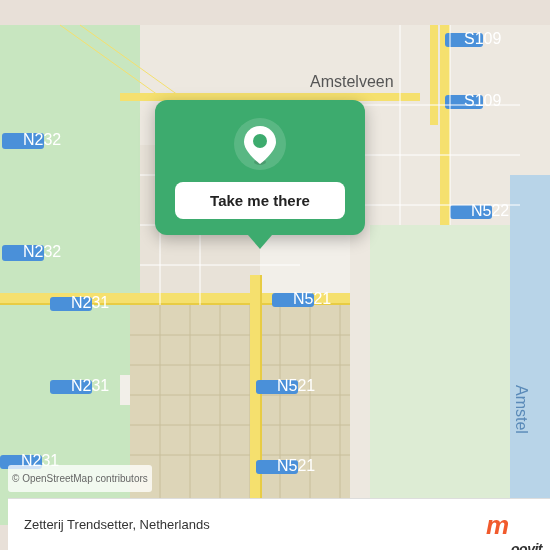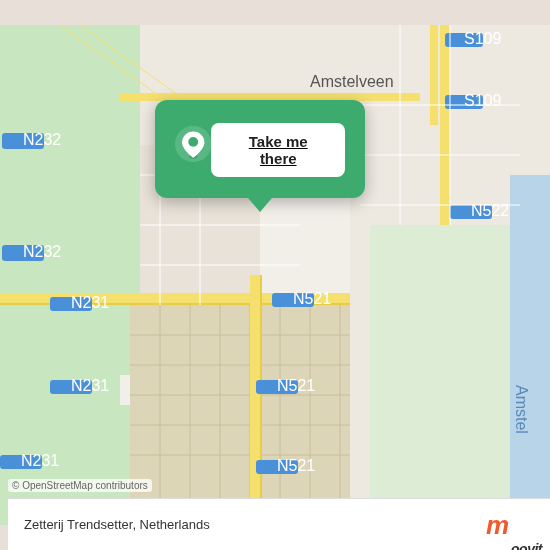--- a/index.html
+++ b/index.html
@@ -28,26 +28,25 @@
 
     
     #popup-card {
       position: absolute;
       top: 100px;
       left: 155px;
       width: 210px;
       background: #3dab6e;
       border-radius: 12px;
       display: flex;
-      flex-direction: row;
+      flex-direction: column;
       align-items: center;
       padding: 18px 20px 16px 20px;
       box-shadow: 0 4px 16px rgba(0,0,0,0.28);
       z-index: 10;
-      text-decoration: underline;
     }
 
     #popup-pin {
       width: 52px;
       height: 52px;
       margin-bottom: 12px;
     }
 
     #popup-button {
       background: white;
@@ -118,21 +117,21 @@
       margin-top: 48px;
     }
 
     #osm-credit {
       font-size: 10px;
       color: #666;
       position: absolute;
       bottom: 58px;
       left: 8px;
       background: rgba(255,255,255,0.75);
-      padding: 1px 4px;
+      padding: 8px 4px;
       border-radius: 3px;
       z-index: 15;
     }
   </style>
 </head>
 <body>
 
 <div id="map-container">
 
   <svg id="map-svg" viewBox="0 0 550 500" xmlns="http://www.w3.org/2000/svg">

